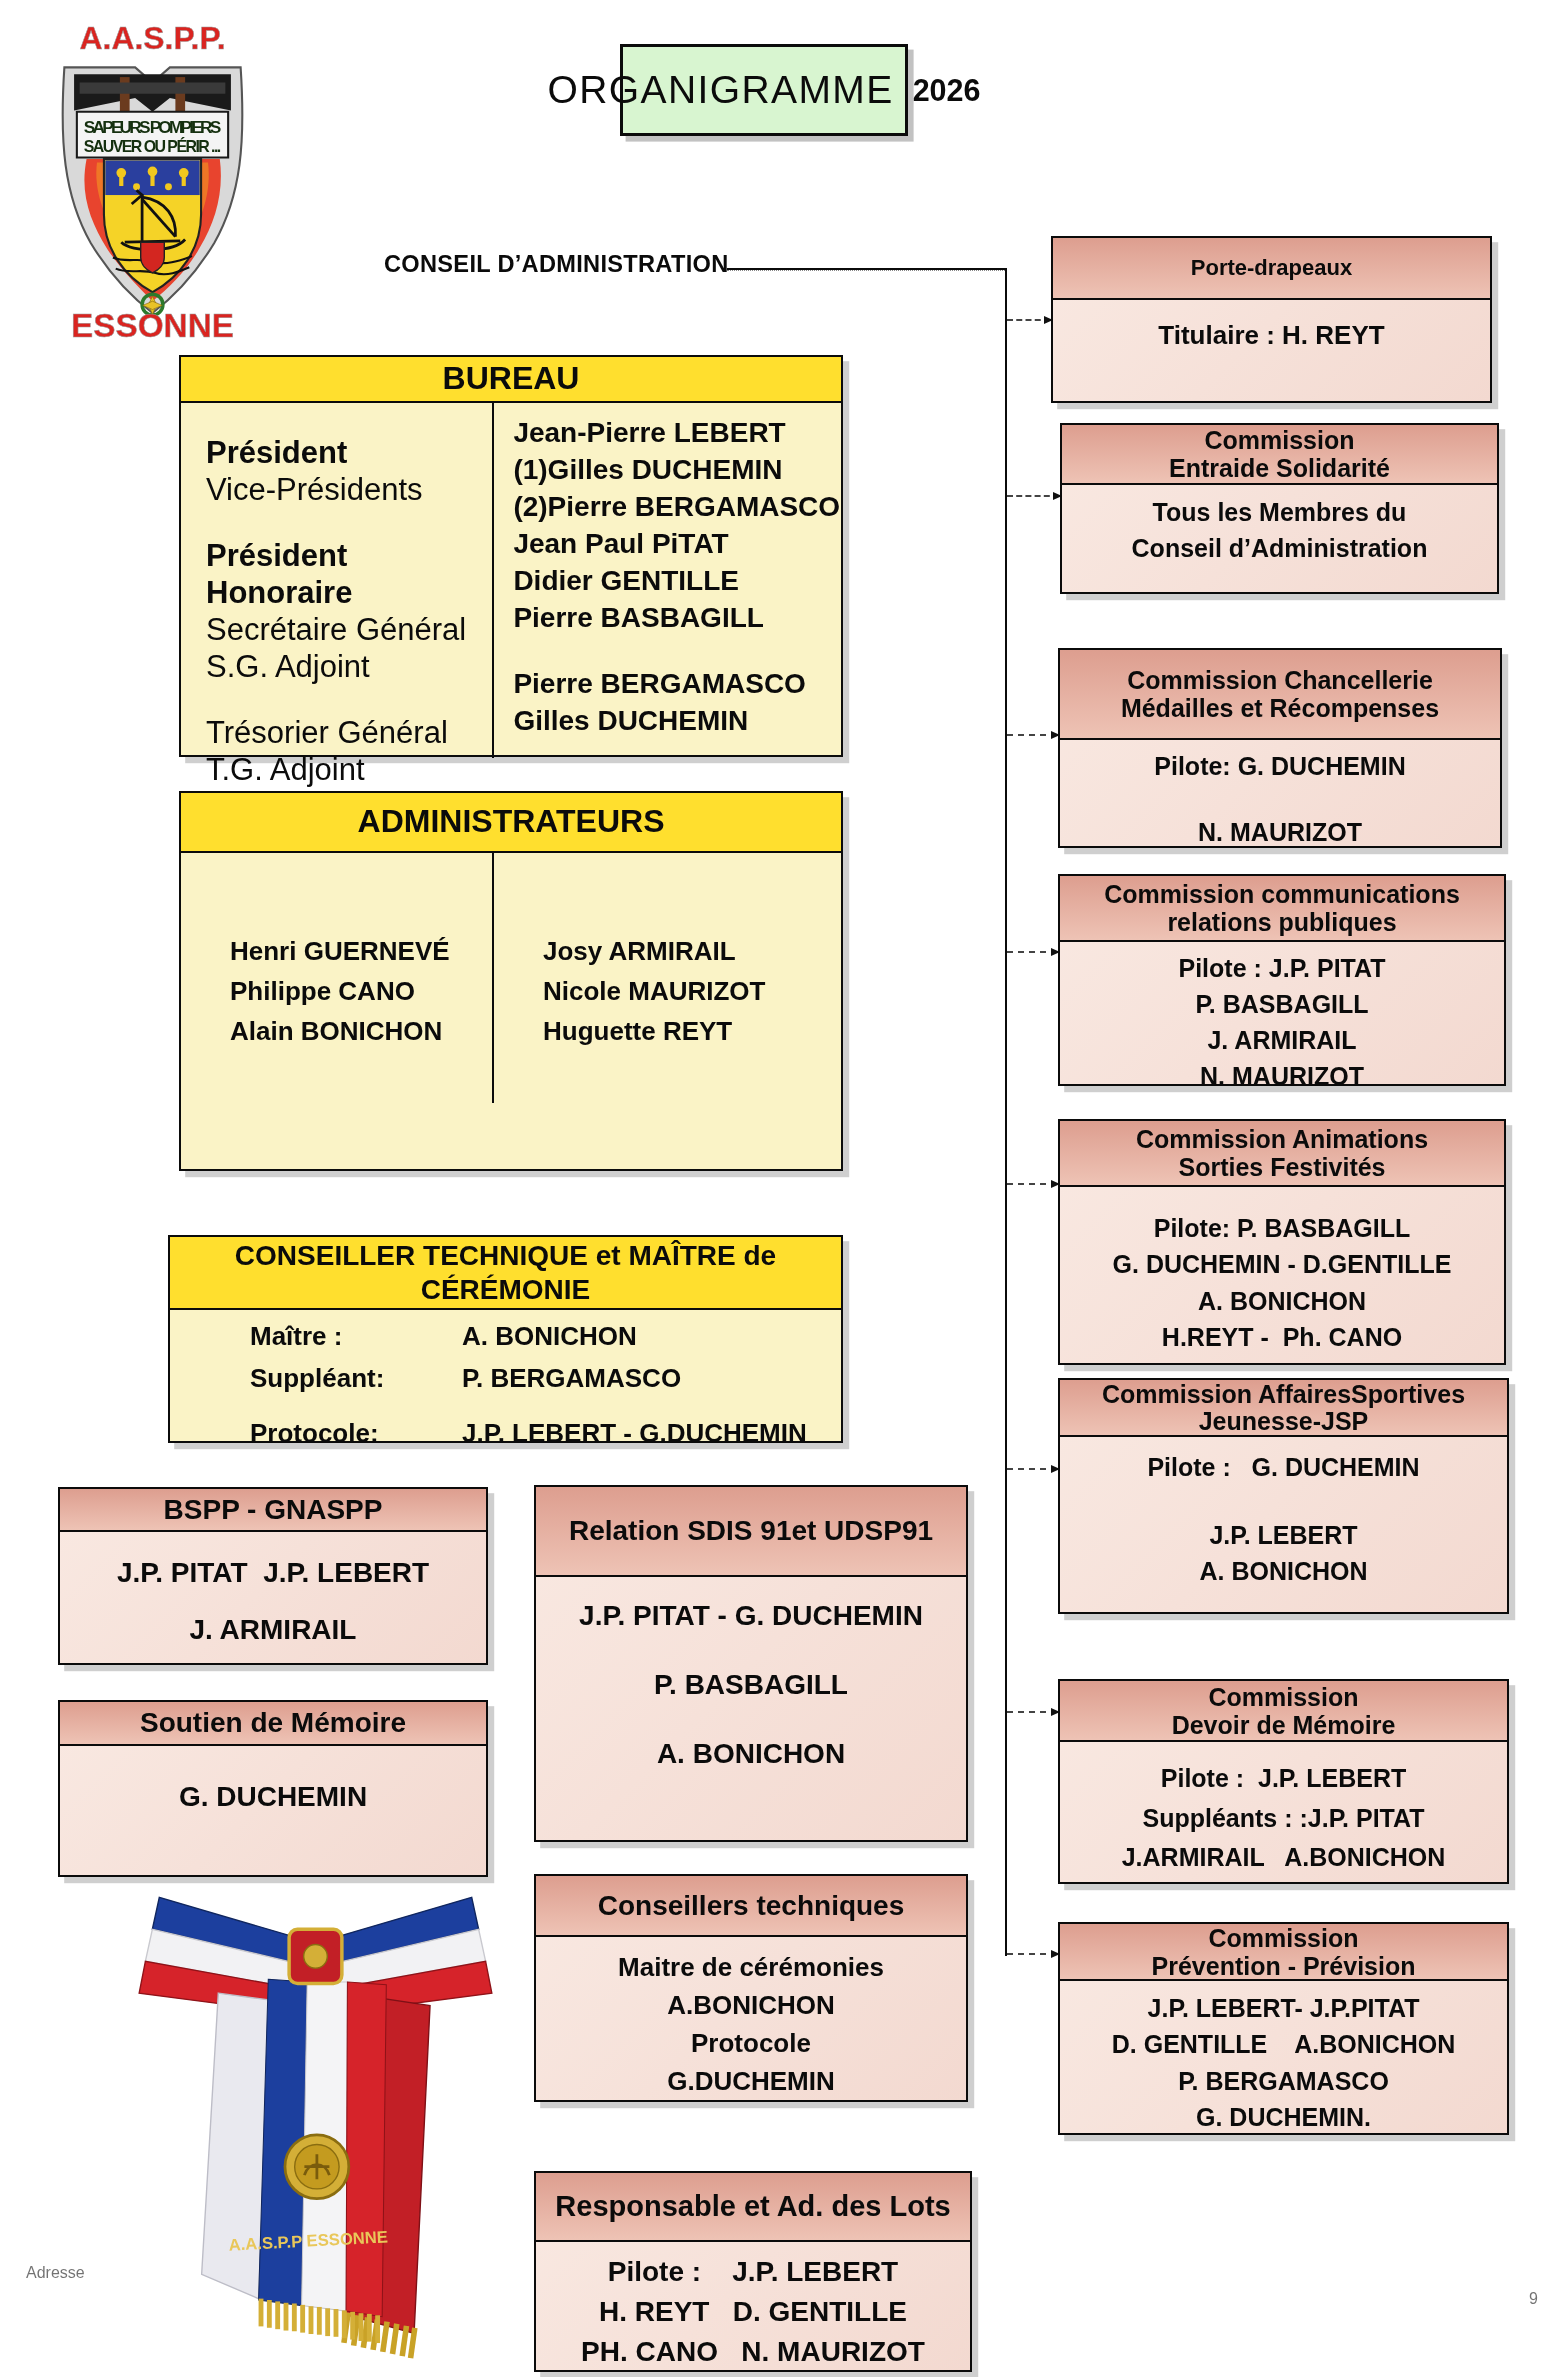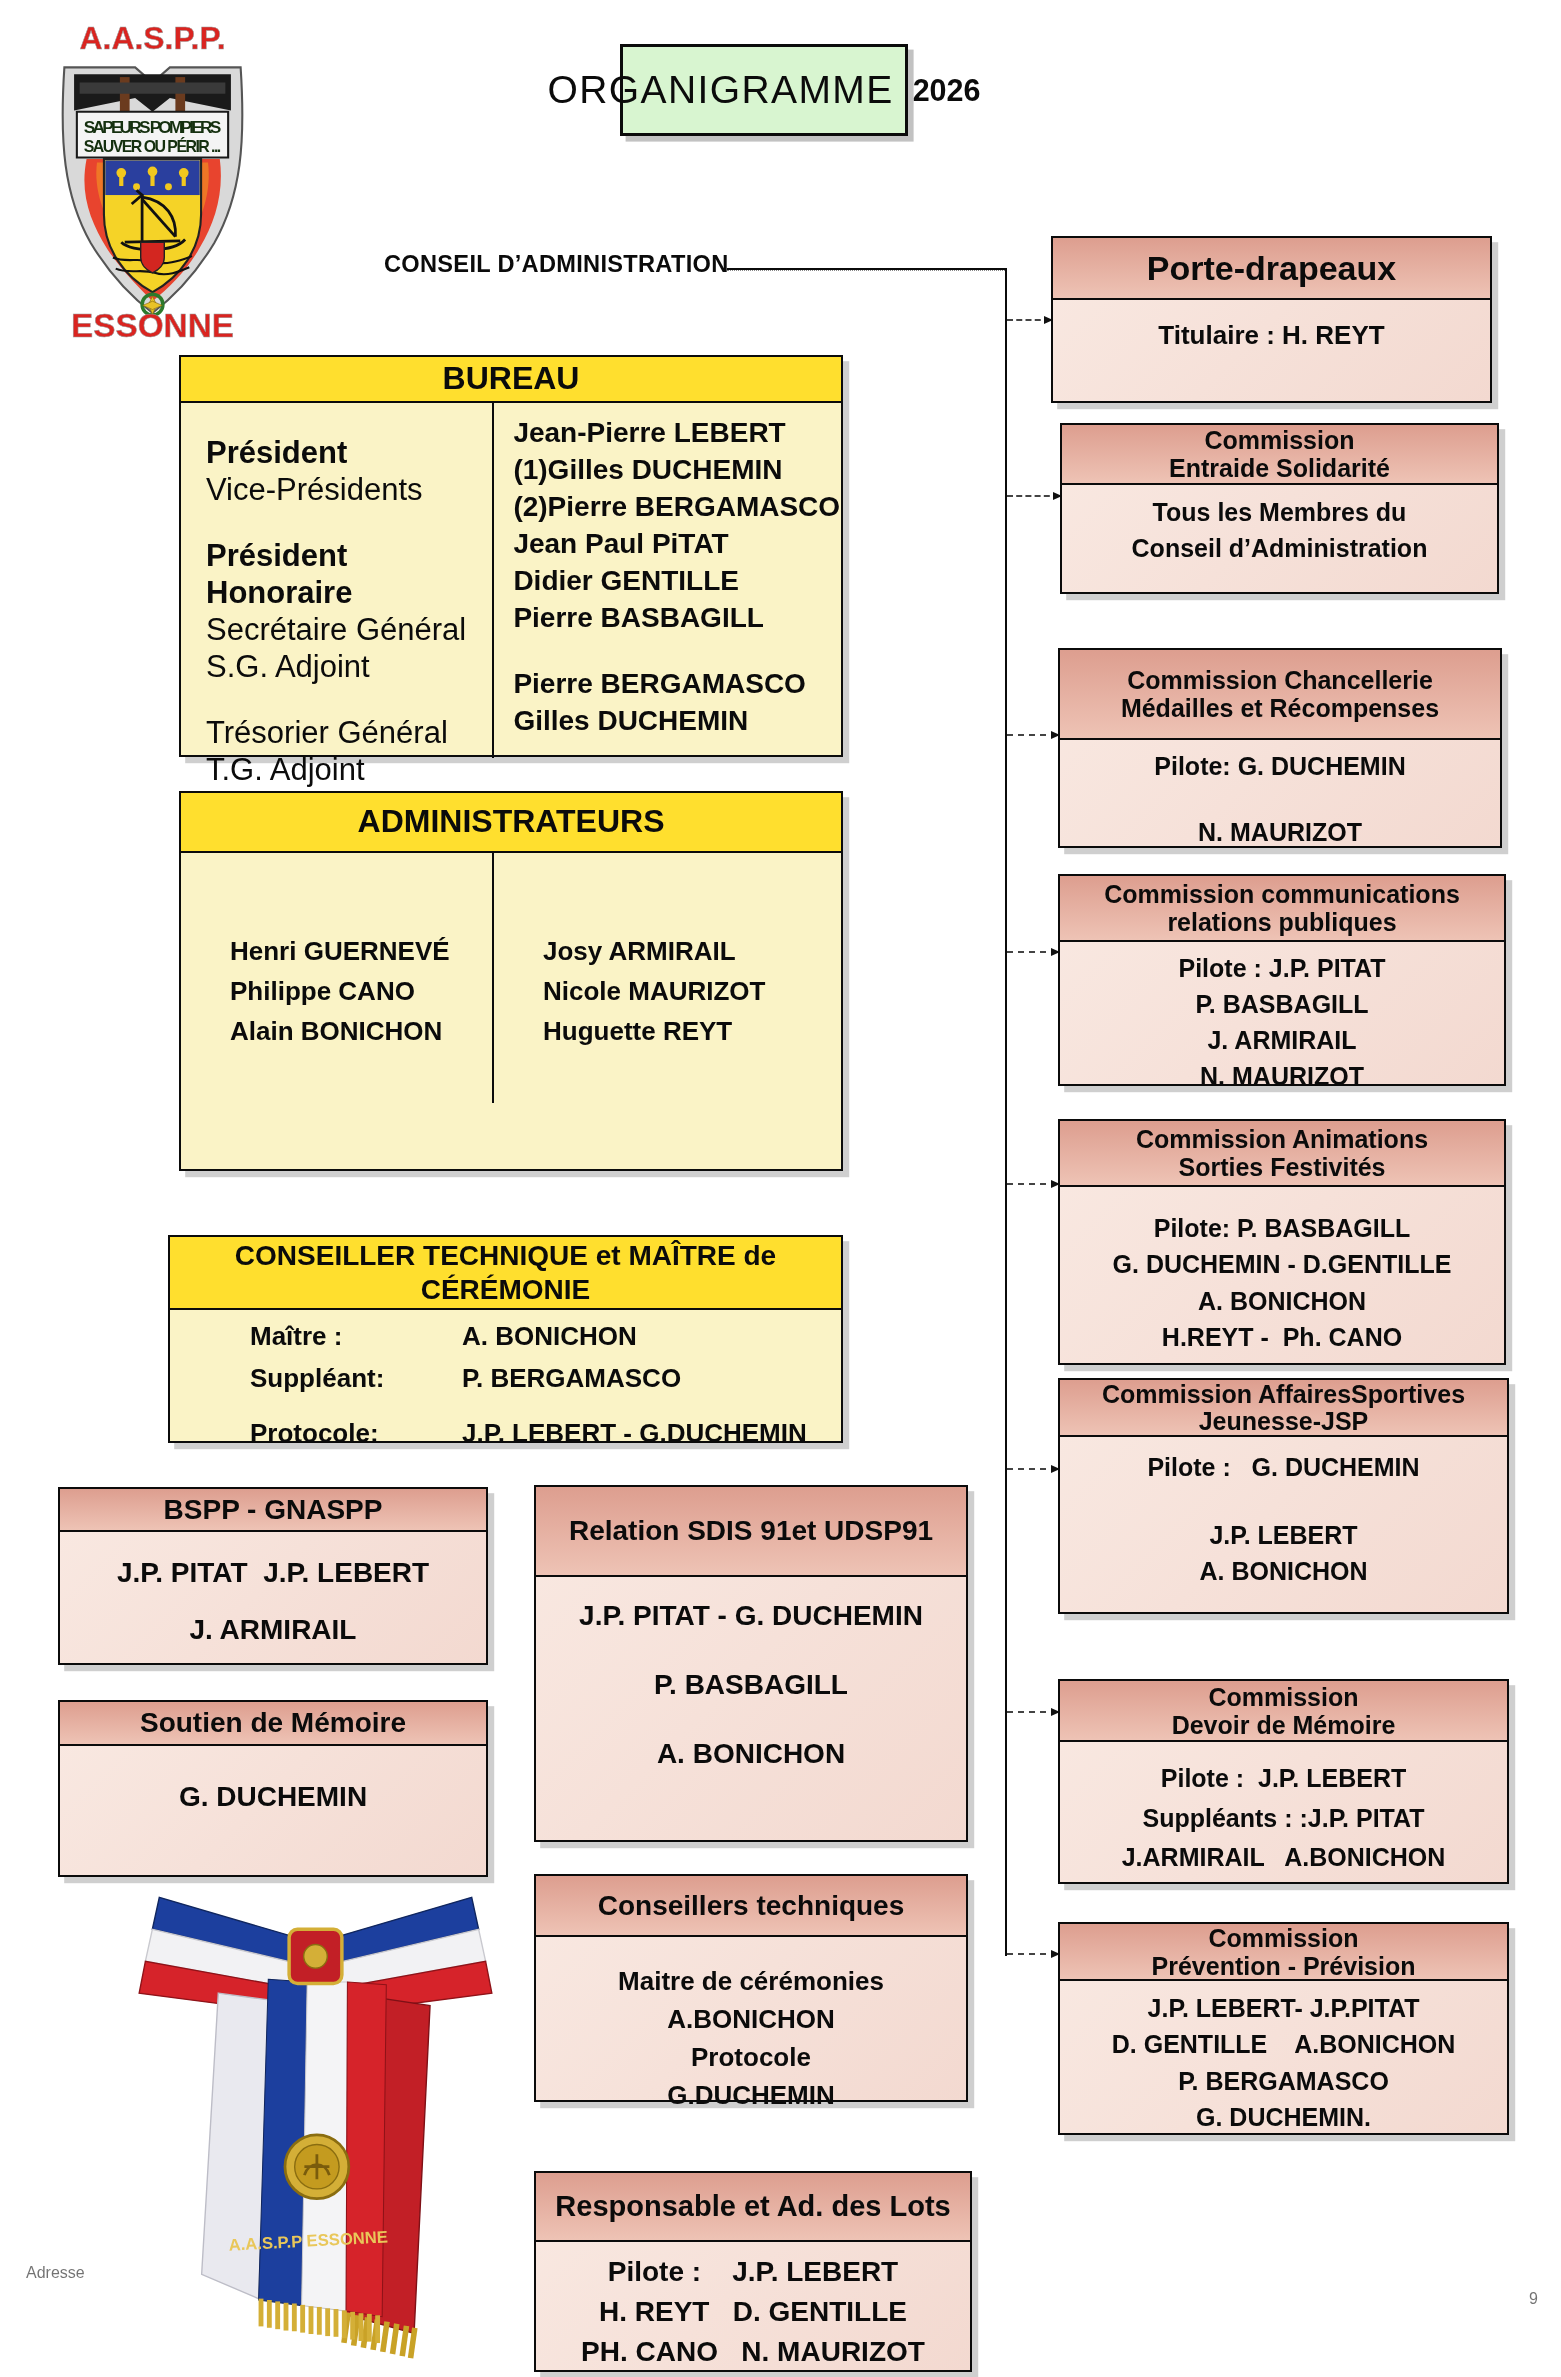--- a/index.html
+++ b/index.html
@@ -75,34 +75,34 @@
 
   #soutien .hd{font-size:28px;height:44px;}
   #soutien .bd{padding-top:35px;}
   #soutien .bd .ln{font-size:28px;}
 
   #relation .hd{font-size:28px;height:90px;}
   #relation .bd{padding-top:22px;}
   #relation .bd .ln{font-size:28px;line-height:33px;margin-bottom:36px;}
 
   #ctech .hd{font-size:28px;height:61px;}
-  #ctech .bd{padding-top:25px;}
+  #ctech .bd{padding-top:11px;}
   #ctech .bd .ln{font-size:26px;line-height:38px;}
 
   #lots{border-width:2.8px;}
   #lots::before{content:"";position:absolute;left:8.3px;top:8.3px;width:100%;height:100%;
                 border:2.1px solid var(--ink);z-index:-1;background:#fff;}
   #lots .hd{font-size:29px;height:69px;}
   #lots .bd{padding-top:9.7px;}
   #lots .bd .ln{font-size:28px;line-height:40px;}
 
   .combox .hd{font-size:25px;}
   .combox .bd .ln{font-size:25px;line-height:32px;margin-top:4.2px;}
 
-  #c-porte .hd{font-size:34px;}
+  #c-porte .hd{font-size:22px;}
   #c-porte .bd{padding-top:15.3px;}
   #c-porte .bd .ln{font-size:26px;}
   #c-chanc .bd .gap{height:30.5px;}
   #c-anim .bd{padding-top:21px;}
   #c-sport .bd{padding-top:9.7px;}
   #c-sport .bd .gap{height:32px;}
   #c-devoir .bd{padding-top:15.3px;}
   #c-devoir .bd .ln{line-height:35px;}
   #c-prev .bd{padding-top:7px;}
 

